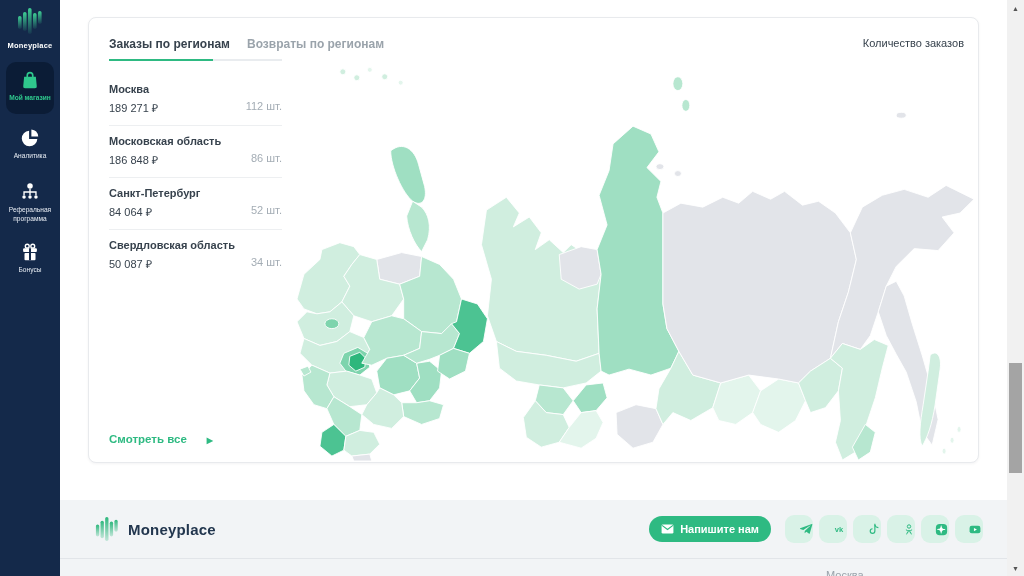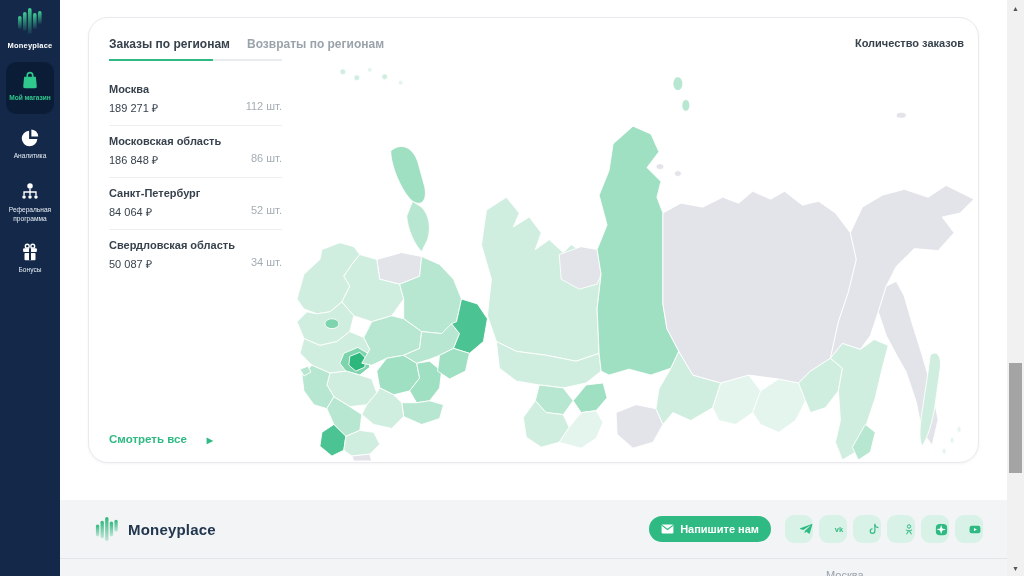--- a/index.html
+++ b/index.html
@@ -17,21 +17,21 @@
   .nav-item .lbl { font-size:6.6px; color:#e8edf4; text-align:center; line-height:1.35; margin-top:3px; width:54px; }
   .nav-item.active { background:#0b1c36; }
   .nav-item.active .lbl { color:#2fc88d; font-weight:bold; }
   .ni-1 { top:62px; height:52px; padding-top:7px; }
   .ni-2 { top:124px; height:46px; padding-top:3px; }
   .ni-3 { top:178px; height:56px; padding-top:3px; }
   .ni-4 { top:238px; height:48px; padding-top:3px; }
 
   
   .card { position:absolute; left:88px; top:17px; width:891px; height:446px;
-          background:#fff; border:1px solid #e8eaed; border-radius:20px;
+          background:#fff; border:1px solid #e8eaed; border-radius:8px;
           box-shadow:0 1px 3px rgba(16,24,40,.05);padding-left:6px; }
   .tabs { position:absolute; left:20px; top:19px; display:flex; gap:17px; }
   .tab { font-size:12px; font-weight:bold; cursor:pointer; white-space:nowrap; }
   .tab.active { color:#37424d; }
   .tab.inactive { color:#9aa3ab; }
   .tab-line { position:absolute; left:20px; top:41px; width:173px; height:2px; background:#e9ecef; }
   .tab-line .green { position:absolute; left:0; top:0; width:104px; height:2px; background:#2eba82; }
 
   .region-list { position:absolute; left:20px; top:56px; width:173px; }
   .region-item { padding:9px 0 10px 0; border-bottom:1px solid #edeff1; cursor:pointer; }
@@ -39,21 +39,21 @@
   .region-name { font-size:11px; font-weight:bold; color:#37424d; margin-bottom:5px; }
   .region-row { display:flex; justify-content:space-between; }
   .region-amount { font-size:11px; color:#37424d; }
   .region-count { font-size:11px; color:#a4adb5; }
 
   .view-all { position:absolute; left:20px; top:415px; display:flex; align-items:flex-end; gap:20px;
               color:#2eba82; font-size:11.5px; font-weight:bold; cursor:pointer; text-decoration:none; }
   .view-all .arr { font-size:8px; line-height:1; }
 
   .legend { position:absolute; right:14px; top:16px; display:flex; gap:8px; }
-  .legend-title { font-size:11px; font-weight:bold; color:#37424d; margin-top:3px; }
+  .legend-title { font-size:11px; font-weight:normal; color:#37424d; margin-top:3px; }
   .legend-bar-wrap { width:133px; }
   .legend-bar { width:133px; height:14px; border-radius:3px; border:1px solid #e6eae8;
                 background:linear-gradient(90deg,#fdfefd 0%,#c9ecdc 55%,#3abd85 100%); }
   .legend-scale { display:flex; justify-content:space-between; margin-top:2px; }
   .legend-scale span { font-size:8px; color:#78828c; }
 
   .map-wrap { position:absolute; left:202px; top:38px; width:688px; height:405px; }
   .map-wrap svg path, .map-wrap svg ellipse, .map-wrap svg circle { stroke:#ffffff; stroke-width:0.9; cursor:pointer; }
 
   

